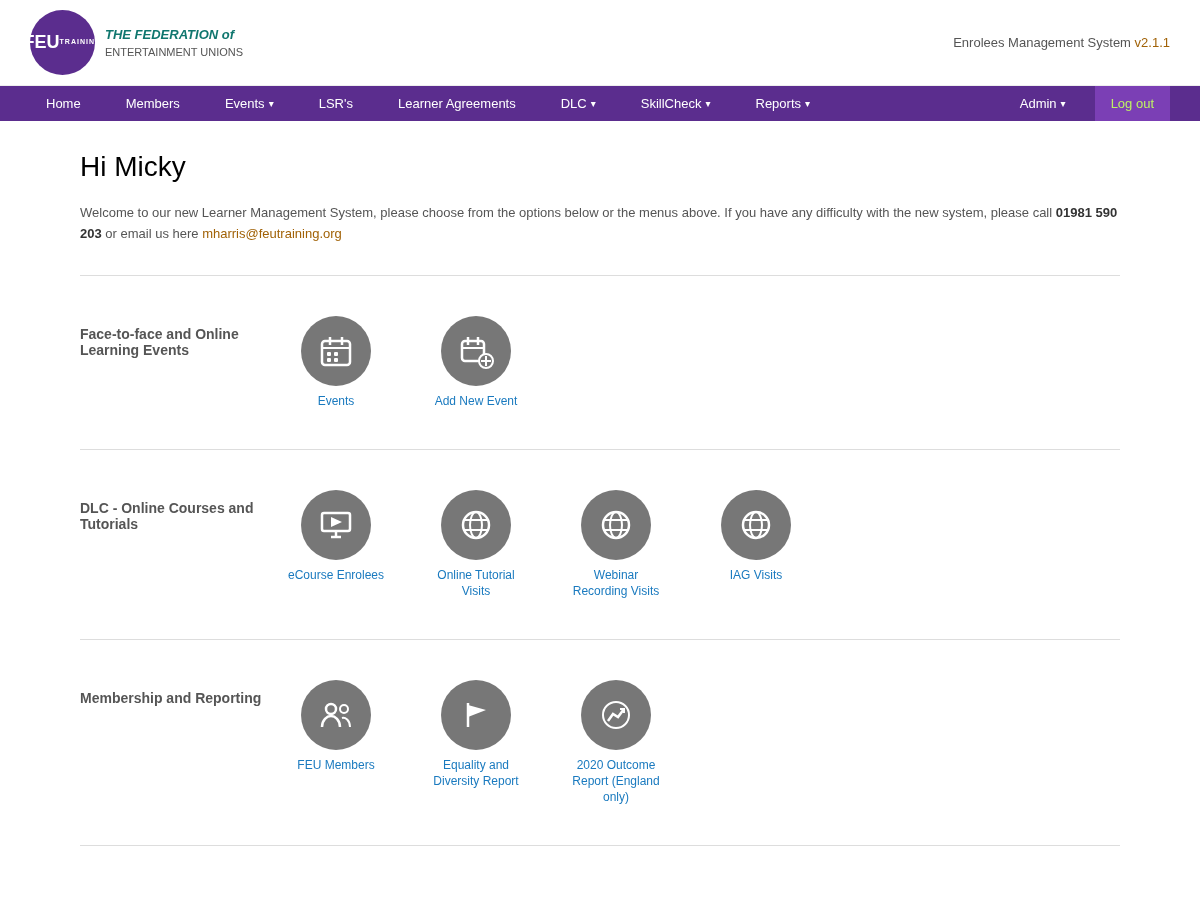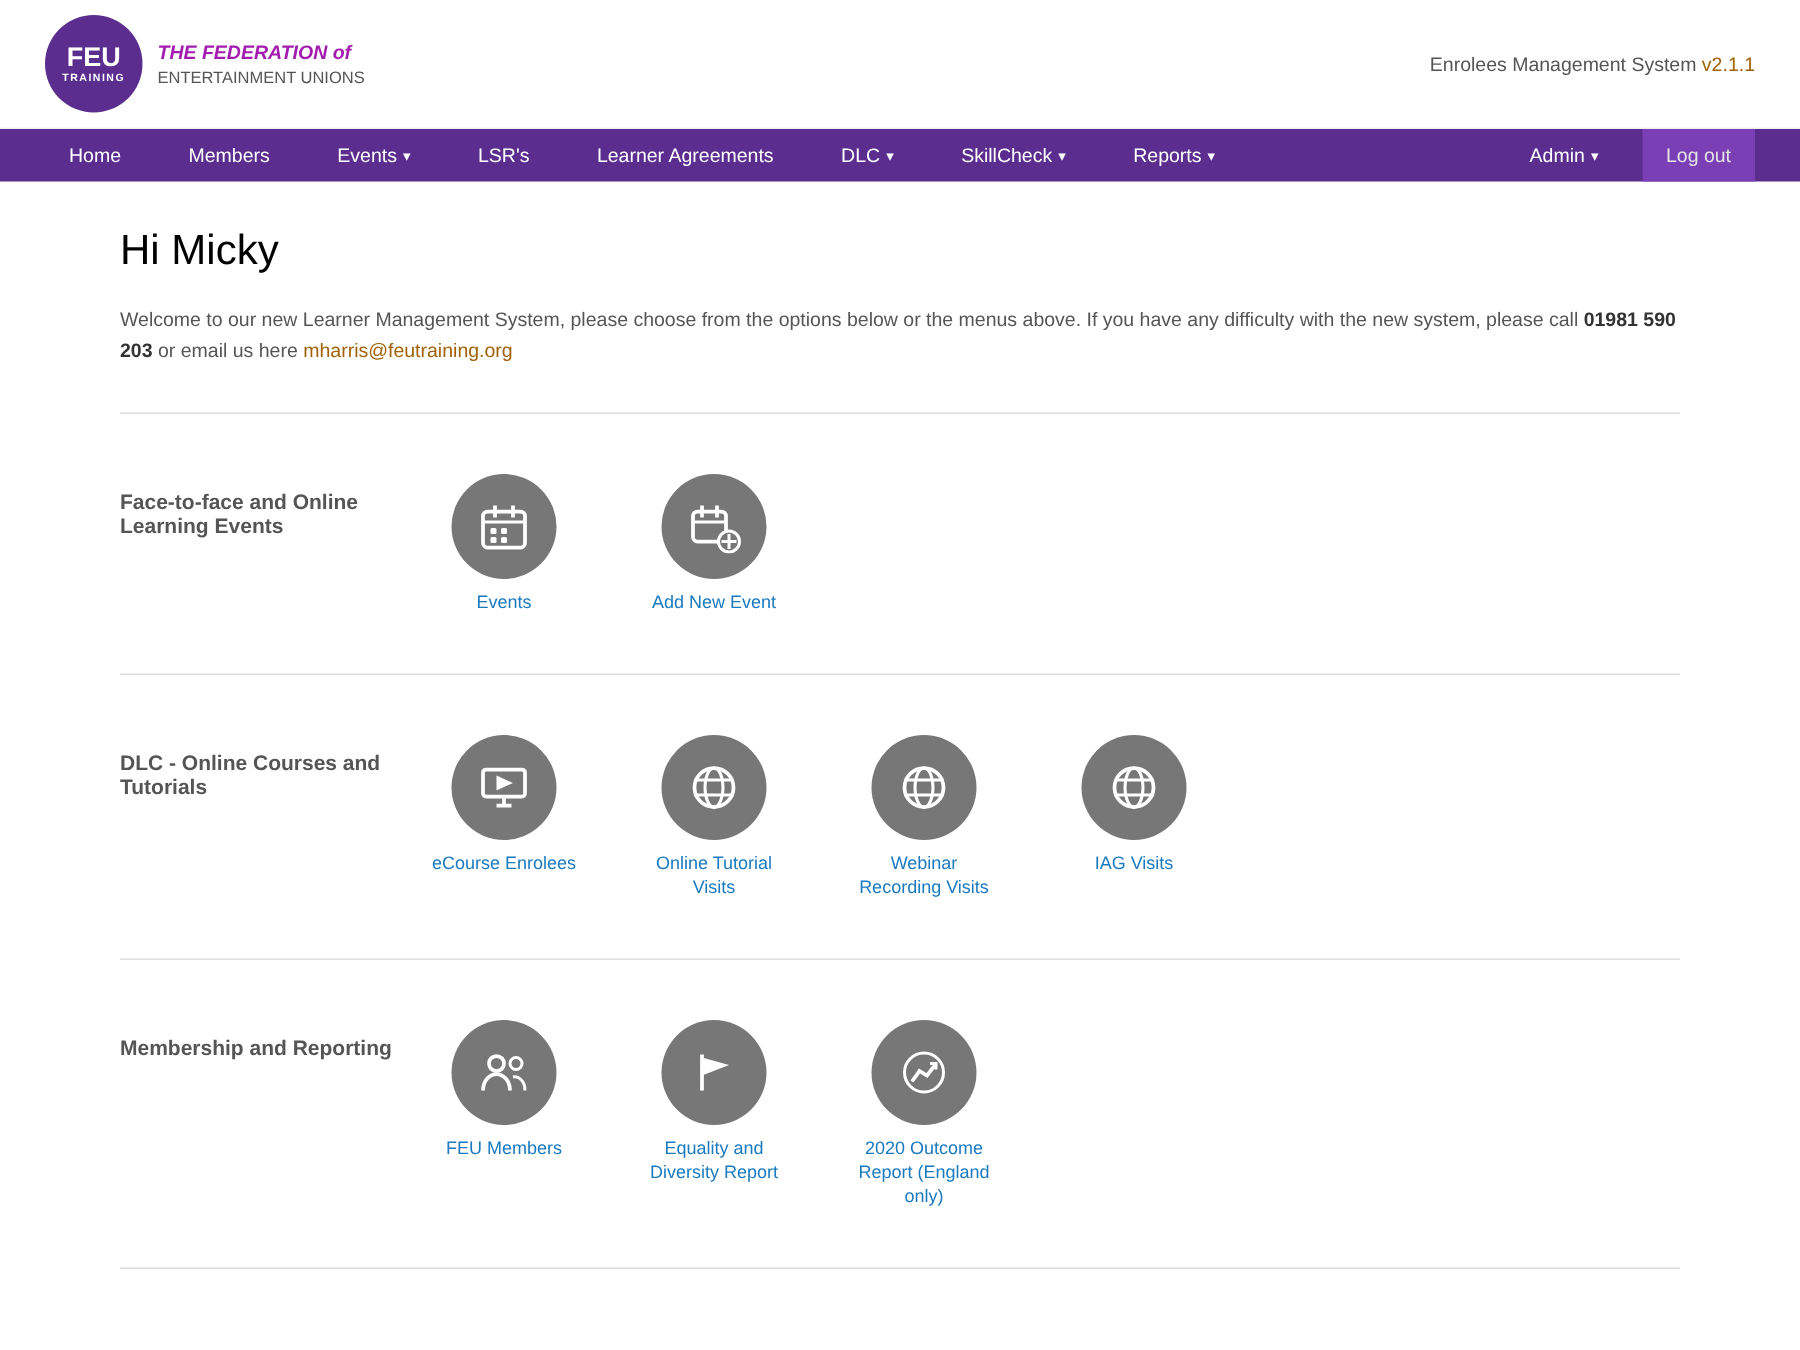--- a/index.html
+++ b/index.html
@@ -1,34 +1,34 @@
 <!DOCTYPE html>
 <html><head>
   <meta charset="utf-8">
   <style>
     * { box-sizing: border-box; margin: 0; padding: 0; }
     body { font-family: Arial, sans-serif; background: #fff; color: #333; font-size: 14px; }
 
     
     .header { display: flex; align-items: center; justify-content: space-between; padding: 10px 30px; background: #fff; border-bottom: 1px solid #eee; }
     .logo-area { display: flex; align-items: center; gap: 10px; }
-    .logo-circle { width: 65px; height: 65px; background: #5b2d8e; border-radius: 50%; display: flex; align-items: center; justify-content: center; flex-direction: column; color: #fff; font-size: 9px; font-weight: bold; text-align: center; line-height: 1.2; }
+    .logo-circle { width: 65px; height: 65px; background: #5b2d8e; border-radius: 50%; display: flex; align-items: center; justify-content: center; flex-direction: row; color: #fff; font-size: 9px; font-weight: bold; text-align: center; line-height: 1.2; }
     .logo-circle .feu { font-size: 18px; font-weight: 900; }
     .logo-circle .training { font-size: 7px; letter-spacing: 1px; }
     .logo-text { color: #555; font-size: 11px; line-height: 1.5; }
-    .logo-text .bold { font-style: italic; font-weight: bold; color: #a21caf; font-size: 13px; }
+    .logo-text .bold { font-style: italic; font-weight: bold; color: #0f766e; font-size: 13px; }
     .system-title { font-size: 13px; color: #555; }
     .system-title a { color: #a16207; text-decoration: none; }
 
     
     nav { background: #5b2d8e; display: flex; align-items: stretch; padding: 0 30px; gap: 13px; }
     .nav-item { color: #fff; padding: 10px 16px; cursor: pointer; font-size: 13px; display: flex; align-items: center; gap: 4px; white-space: nowrap; border: none; background: none; }
     .nav-item .chevron { font-size: 10px; }
     .nav-spacer { flex: 1; }
-    .nav-logout { color: #e5e5e5; padding: 10px 16px; cursor: pointer; font-size: 13px; background: #7b3fb5; border: none; }
+    .nav-logout { color: #bef264; padding: 10px 16px; cursor: pointer; font-size: 13px; background: #7b3fb5; border: none; }
 
     
     .main { max-width: 1100px; margin: 0 auto; padding: 30px 30px; }
     .greeting { font-size: 28px; color: #000000; font-weight: normal; margin-bottom: 20px; }
     .welcome-text { color: #555; line-height: 1.6; margin-bottom: 30px; font-size: 13px; }
     .welcome-text a { color: #a16207; text-decoration: none; }
     .welcome-text strong { font-weight: bold; color: #333; }
 
     
     .section-divider { border: none; border-top: 1px solid #ddd; margin: 20px 0; }

